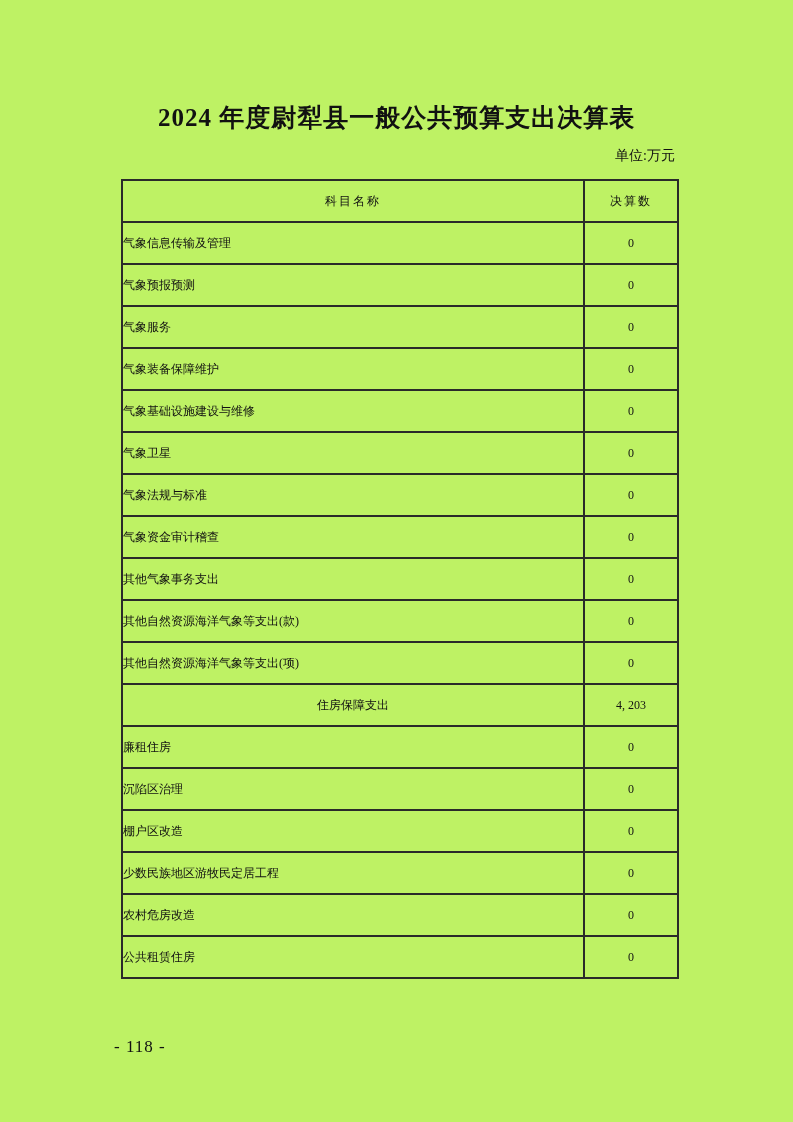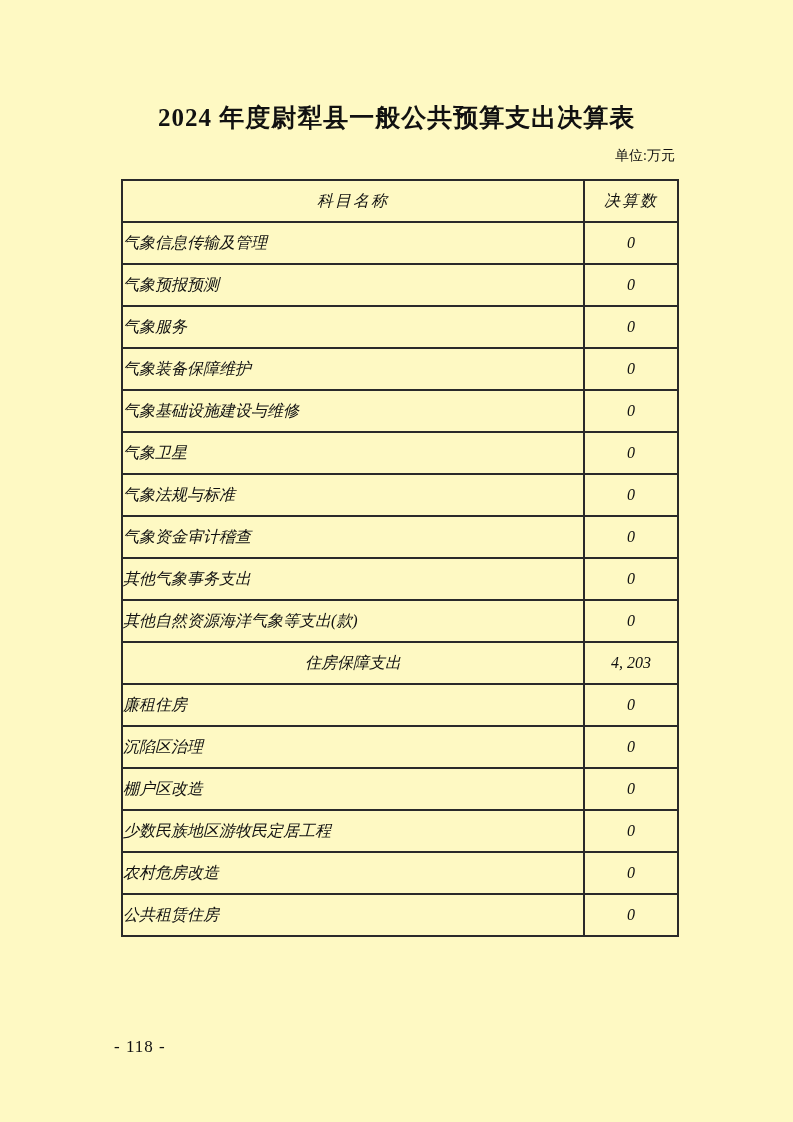--- a/index.html
+++ b/index.html
@@ -1,20 +1,20 @@
 <!DOCTYPE html>
 <html><head>
 <meta charset="utf-8">
 <style>
   html, body { margin: 0; padding: 0; background: #fff; }
   .page {
     position: relative;
     width: 793px;
     height: 1122px;
-    background: #fef9c3;
+    background: #bef264;
     font-family: "Liberation Serif", "DejaVu Serif", serif;
     color: #1a1a1a;
     overflow: hidden;
   }
   .doc-title {
     position: absolute;
     top: 101px;
     left: 0;
     width: 100%;
     text-align: center;
@@ -37,27 +37,26 @@
     width: 556px;
   }
   table.budget {
     border-collapse: collapse;
     width: 556px;
     table-layout: fixed;
   }
   table.budget th, table.budget td {
     border: 2px solid #2a2a2a;
     height: 40px;
-    font-size: 16px;
+    font-size: 12px;
     font-weight: normal;
     color: #111;
     padding: 0;
     overflow: hidden;
     white-space: nowrap;
-    font-style: italic;
   }
   col.c-name  { width: 462px; }
   col.c-value { width: 94px; }
   th.h-name, th.h-value { text-align: center; letter-spacing: 2px; }
   td.name-cell  { text-align: left; }
   td.value-cell { text-align: center; }
   td.indent-0 { padding-left: 3px; text-align: center; }
   td.indent-1 { padding-left: 12px; }
   td.indent-2 { padding-left: 26px; }
   .page-number {
@@ -125,20 +124,24 @@
   </tr>
           <tr>
     <td class="name-cell indent-2">其他气象事务支出</td>
     <td class="value-cell">0</td>
   </tr>
           <tr>
     <td class="name-cell indent-1">其他自然资源海洋气象等支出(款)</td>
     <td class="value-cell">0</td>
   </tr>
           <tr>
+    <td class="name-cell indent-2">其他自然资源海洋气象等支出(项)</td>
+    <td class="value-cell">0</td>
+  </tr>
+          <tr>
     <td class="name-cell indent-0">住房保障支出</td>
     <td class="value-cell">4, 203</td>
   </tr>
           <tr>
     <td class="name-cell indent-2">廉租住房</td>
     <td class="value-cell">0</td>
   </tr>
           <tr>
     <td class="name-cell indent-2">沉陷区治理</td>
     <td class="value-cell">0</td>

